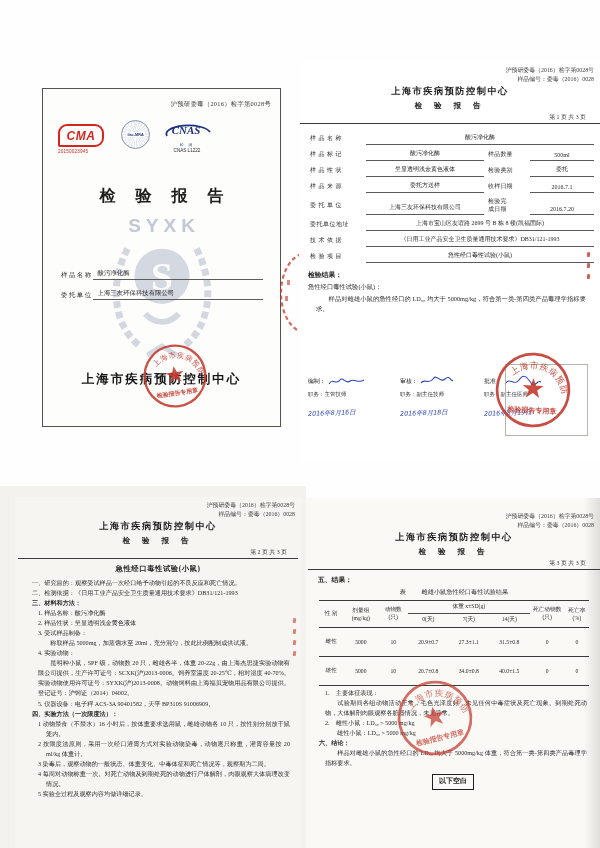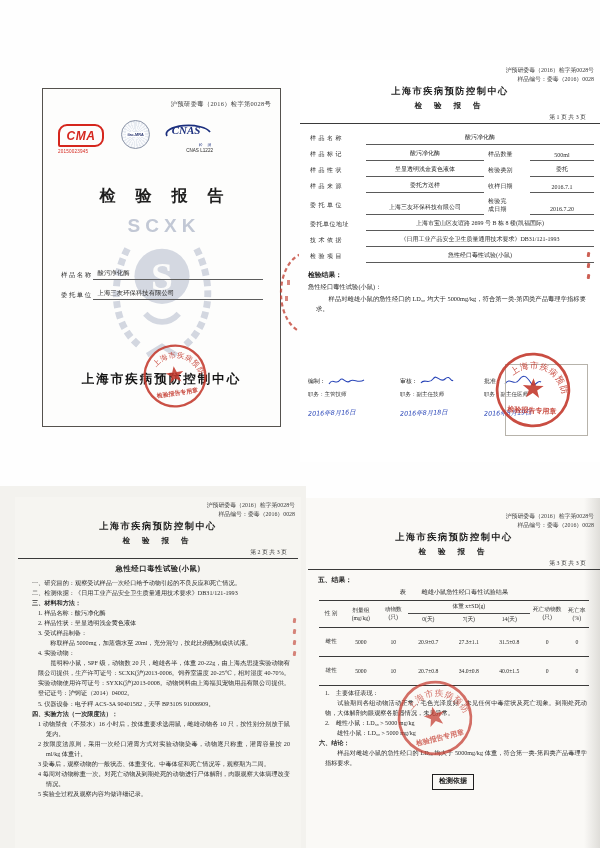--- a/index.html
+++ b/index.html
@@ -15,21 +15,21 @@
   .cover{left:42px;top:88px;width:239px;height:339px;background:#fdfdfc;border:1px solid #55524e}
   .cov-docnum{position:absolute;top:11px;right:9px;font-size:6.3px;color:#3c3c3c;letter-spacing:.3px}
   .cov-logos{position:absolute;left:15px;top:30px;width:205px;height:42px}
   .cma{position:absolute;left:0;top:5px;width:48px;text-align:left}
   .cma-mark{width:46px;height:23px;border:2.2px solid #d5261d;border-radius:9px 9px 9px 2px;display:flex;align-items:center;justify-content:center;
             color:#d5261d;font-weight:bold;font-style:italic;font-size:12px;letter-spacing:.5px;font-family:"Liberation Sans",sans-serif}
   .cma-num{margin-top:2px;font-size:4.6px;color:#d5261d;font-family:"Liberation Sans",sans-serif;letter-spacing:.2px}
   .ilac{position:absolute;left:63px;top:1px;width:29px;height:29px;border-radius:50%;border:1.2px solid #8a93a6;
         background:repeating-conic-gradient(#e7ebf1 0deg 7deg,#f9fafc 7deg 14deg);display:flex;align-items:center;justify-content:center}
   .ilac-band{background:rgba(255,255,255,.92);font-size:3.8px;color:#27336e;font-family:"Liberation Sans",sans-serif;font-weight:bold;padding:.5px 1px;white-space:nowrap}
-  .cnas{position:absolute;left:103px;top:0;width:52px;text-align:right}
+  .cnas{position:absolute;left:103px;top:0;width:52px;text-align:center}
   .cnas-sub{font-size:3.6px;color:#1b2f7e;letter-spacing:2px;margin-top:-2px}
   .cnas-code{font-size:4.6px;color:#2a2a2a;font-family:"Liberation Sans",sans-serif;margin-top:.5px}
   .cov-title{position:absolute;left:0;top:97px;width:100%;text-align:center;font-size:16px;font-weight:bold;letter-spacing:8px;padding-left:8px;color:#1e1e1e}
   .cov-wm{position:absolute;left:0;top:126px;width:100%;text-align:center;pointer-events:none}
   .cov-wm-text{font-size:19px;font-weight:bold;letter-spacing:5px;padding-left:5px;color:#bcc3d1;font-family:"Liberation Sans",sans-serif;opacity:.9}
   .cov-emblem{margin-top:-6px;opacity:.85}
   .cov-fields{position:absolute;left:18px;top:180px;width:202px}
   .cov-frow{display:flex;align-items:flex-end;margin-bottom:9px}
   .cov-flabel{flex:none;font-size:6.4px;letter-spacing:1.5px;color:#2e2e2e}
   .cov-fvalue{flex:1;border-bottom:.7px solid #5c5c5c;font-size:6.4px;padding:0 0 1px 5px;color:#2e2e2e}
@@ -125,21 +125,21 @@
           <text x="25" y="14.5" text-anchor="middle" font-style="italic" font-weight="bold" font-size="11" fill="#1b2f7e">CNAS</text>
         </svg>
         <div class="cnas-sub">检 测</div>
         <div class="cnas-code">CNAS L1222</div>
       </div>
     </div>
 
     <div class="cov-title">检 验 报 告</div>
 
     <div class="cov-wm">
-      <div class="cov-wm-text">SCXK</div>
+      <div class="cov-wm-text">SYXK</div>
       <svg class="cov-emblem" width="128" height="132" viewBox="0 0 130 134">
         <g fill="none" stroke="#c9ceda" opacity="0.95">
           <path d="M30,18 C12,52 14,96 44,118" stroke-width="7" stroke-dasharray="7 4"></path>
           <path d="M100,18 C118,52 116,96 86,118" stroke-width="7" stroke-dasharray="7 4"></path>
           <path d="M50,126 L65,117 L80,126" stroke-width="5"></path>
         </g>
         <circle cx="65" cy="46" r="28" fill="#cdd2dd"></circle>
         <text x="65" y="60" text-anchor="middle" font-size="40" font-weight="bold" fill="#fbfbfa">S</text>
         <path d="M48,84 C58,95 72,95 82,84" stroke="#cdd2dd" stroke-width="6" fill="none"></path>
       </svg>
@@ -389,21 +389,21 @@
       </tbody>
     </table>
 
     <div class="body3">
       <p class="ln-item">1.　主要体征表现：</p>
       <p class="ln-para">试验期间各组动物活动正常，毛色光泽度好，未见任何中毒症状及死亡现象。到期处死动物，大体解剖肉眼观察各脏器情况，未见异常。</p>
       <p class="ln-item">2.　雌性小鼠：LD₅₀＞5000 mg/kg</p>
       <p class="ln-sub">雄性小鼠：LD₅₀＞5000 mg/kg</p>
       <p class="ln-h bold">六、结论：</p>
       <p class="ln-para">样品对雌雄小鼠的急性经口的 LD₅₀ 均大于 5000mg/kg 体重，符合第一类-第四类产品毒理学指标要求。</p>
-      <span class="blank-box">检测依据</span>
+      <span class="blank-box">以下空白</span>
     </div>
 
     <svg class="stamp stamp-p3" viewBox="0 0 100 100">
       <defs>
           <path id="arcC" d="M 12,60 A 38,38 0 1 1 88,60"></path>
         </defs>
       <circle cx="50" cy="50" r="46" fill="none" stroke="#c43a2e" stroke-width="3.5"></circle>
       <text font-size="11" fill="#c43a2e" letter-spacing="1">
         <textPath href="#arcC" startOffset="30">上海市疾病预防控制中心</textPath>
       </text>

